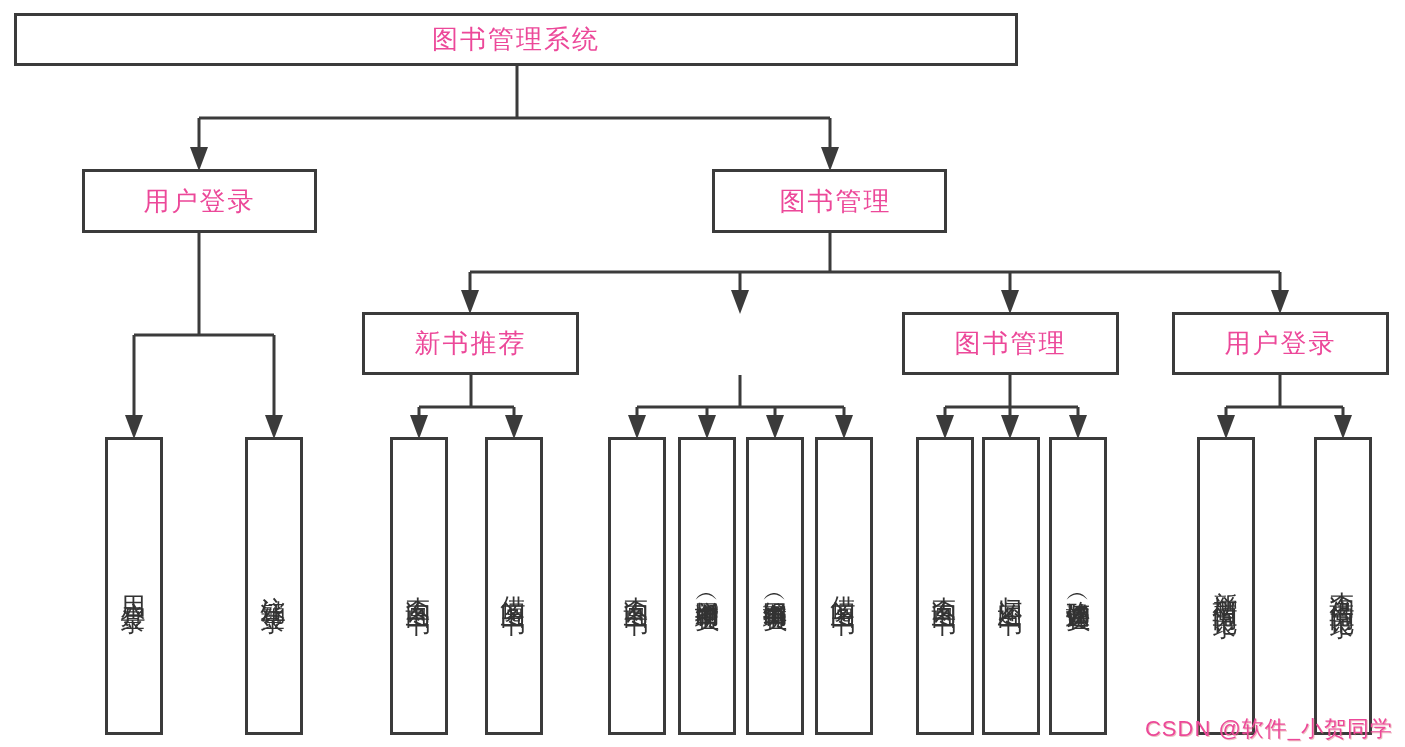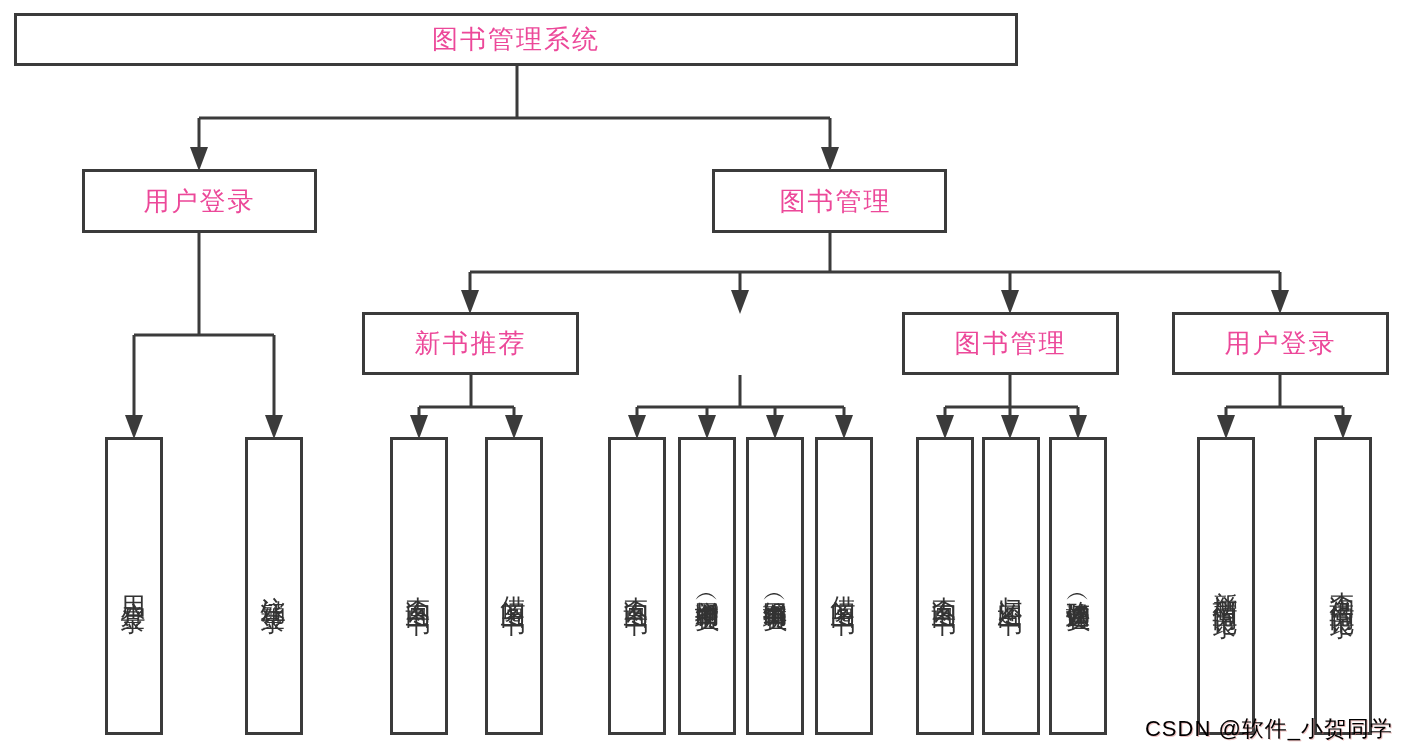--- a/index.html
+++ b/index.html
@@ -54,21 +54,21 @@
   }
   .vbox.tight {
     font-size: 24px;
     letter-spacing: 1px;
   }
   .watermark {
     position: absolute;
     right: 12px;
     bottom: 3px;
     font-size: 22px;
-    color: #000000;
+    color: #ec4899;
     letter-spacing: 1px;
     text-shadow: 1px 1px 0 rgba(214, 116, 116, 0.45);
     z-index: 10;
     white-space: nowrap;
   }
 </style>
 </head>
 <body>
 
 <div class="canvas">

